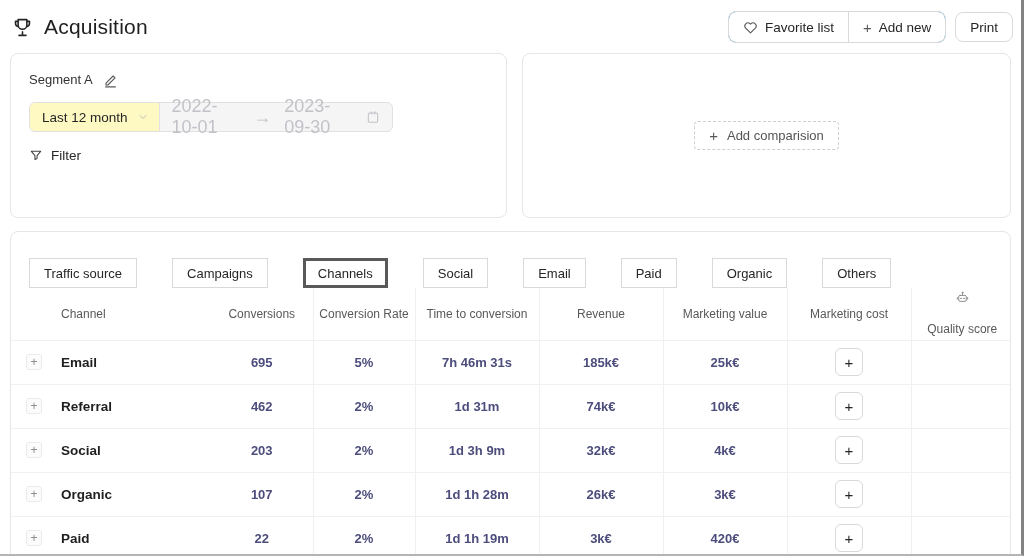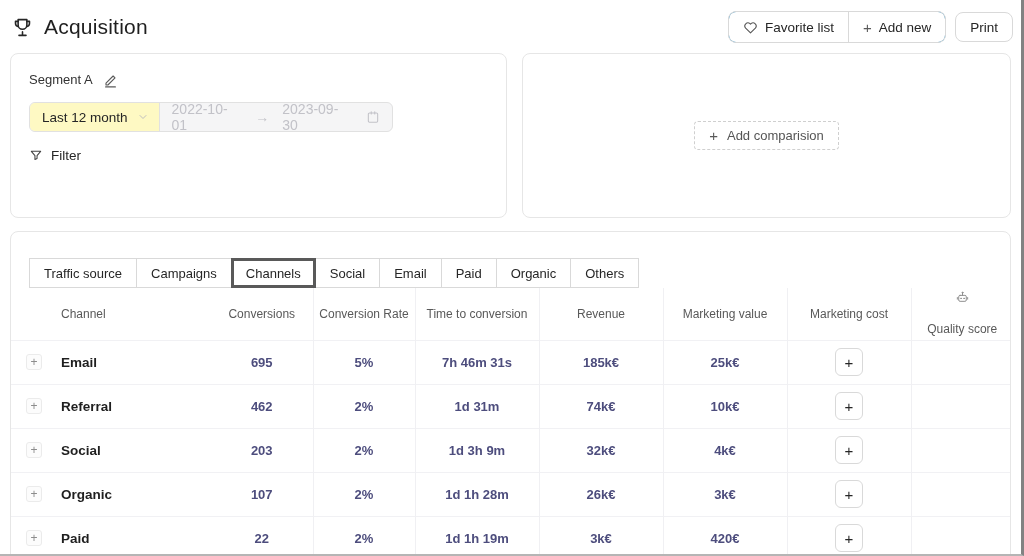--- a/index.html
+++ b/index.html
@@ -30,34 +30,34 @@
   .card-compare { flex:1; display:flex; align-items:center; justify-content:center; }
 
   .segment-row { display:flex; align-items:center; gap:10px; font-size:13px; color:#333; }
   .edit-ic { display:inline-flex; margin-top:2px; cursor:pointer; }
 
   .daterange { display:flex; align-items:stretch; height:30px; margin-top:14px; width:364px;
                border:1px solid #e1e1e1; border-radius:6px; background:#f5f5f6; }
   .preset { display:flex; align-items:center; gap:9px; background:#fef9c3; border-right:1px solid #e1e1e1;
             border-radius:5px 0 0 5px; padding:0 10px 0 12px; font-size:13.5px; font-weight:500;
             color:#262626; cursor:pointer; }
-  .dates { display:flex; align-items:center; gap:13px; padding:0 12px; color:#c2c2c8; font-size:14px; flex:1; }
+  .dates { display:flex; align-items:center; gap:13px; padding:0 12px; color:#c2c2c8; font-size:18px; flex:1; }
   .dates .cal { margin-left:auto; display:inline-flex; }
 
   .filter-row { display:flex; align-items:center; gap:8px; margin-top:16px; font-size:13.5px;
                 color:#262626; cursor:pointer; width:max-content; }
 
   .add-compare { display:inline-flex; align-items:center; gap:9px; border:1px dashed #cfcfcf; border-radius:4px;
                  background:#fff; height:29px; padding:0 14px; font-size:13px; color:#555;
                  font-family:inherit; cursor:pointer; }
 
   
   .table-card { margin:13px 10px 0; border:1px solid #e6e6e6; border-radius:8px; height:336px;
                 padding-top:26px; overflow:hidden; }
-  .tabs { display:flex; margin-left:18px; }
+  .tabs { display:flex; margin-left:18px;gap:36px; }
   .tab { background:#fff; border:1px solid #d9d9d9; height:30px; display:flex; align-items:center;
          padding:0 14px; font-size:13px; color:#262626; margin-left:-1px; cursor:pointer; position:relative; }
   .tab:first-child { margin-left:0; }
   .tab.selected { border:3px solid #595959; padding:0 12px; z-index:2; }
 
   table { border-collapse:collapse; width:1002px; table-layout:fixed; }
   th { font-size:12px; color:#595959; font-weight:400; height:52px; vertical-align:middle; padding:0; text-align:center; }
   .hdr-channel { text-align:left; padding-left:4px; }
   .vline { border-left:1px solid #f0f0f3; }
   tbody td { height:44px; border-top:1px solid #f1f1f4; text-align:center; font-size:13px; padding:0; }

